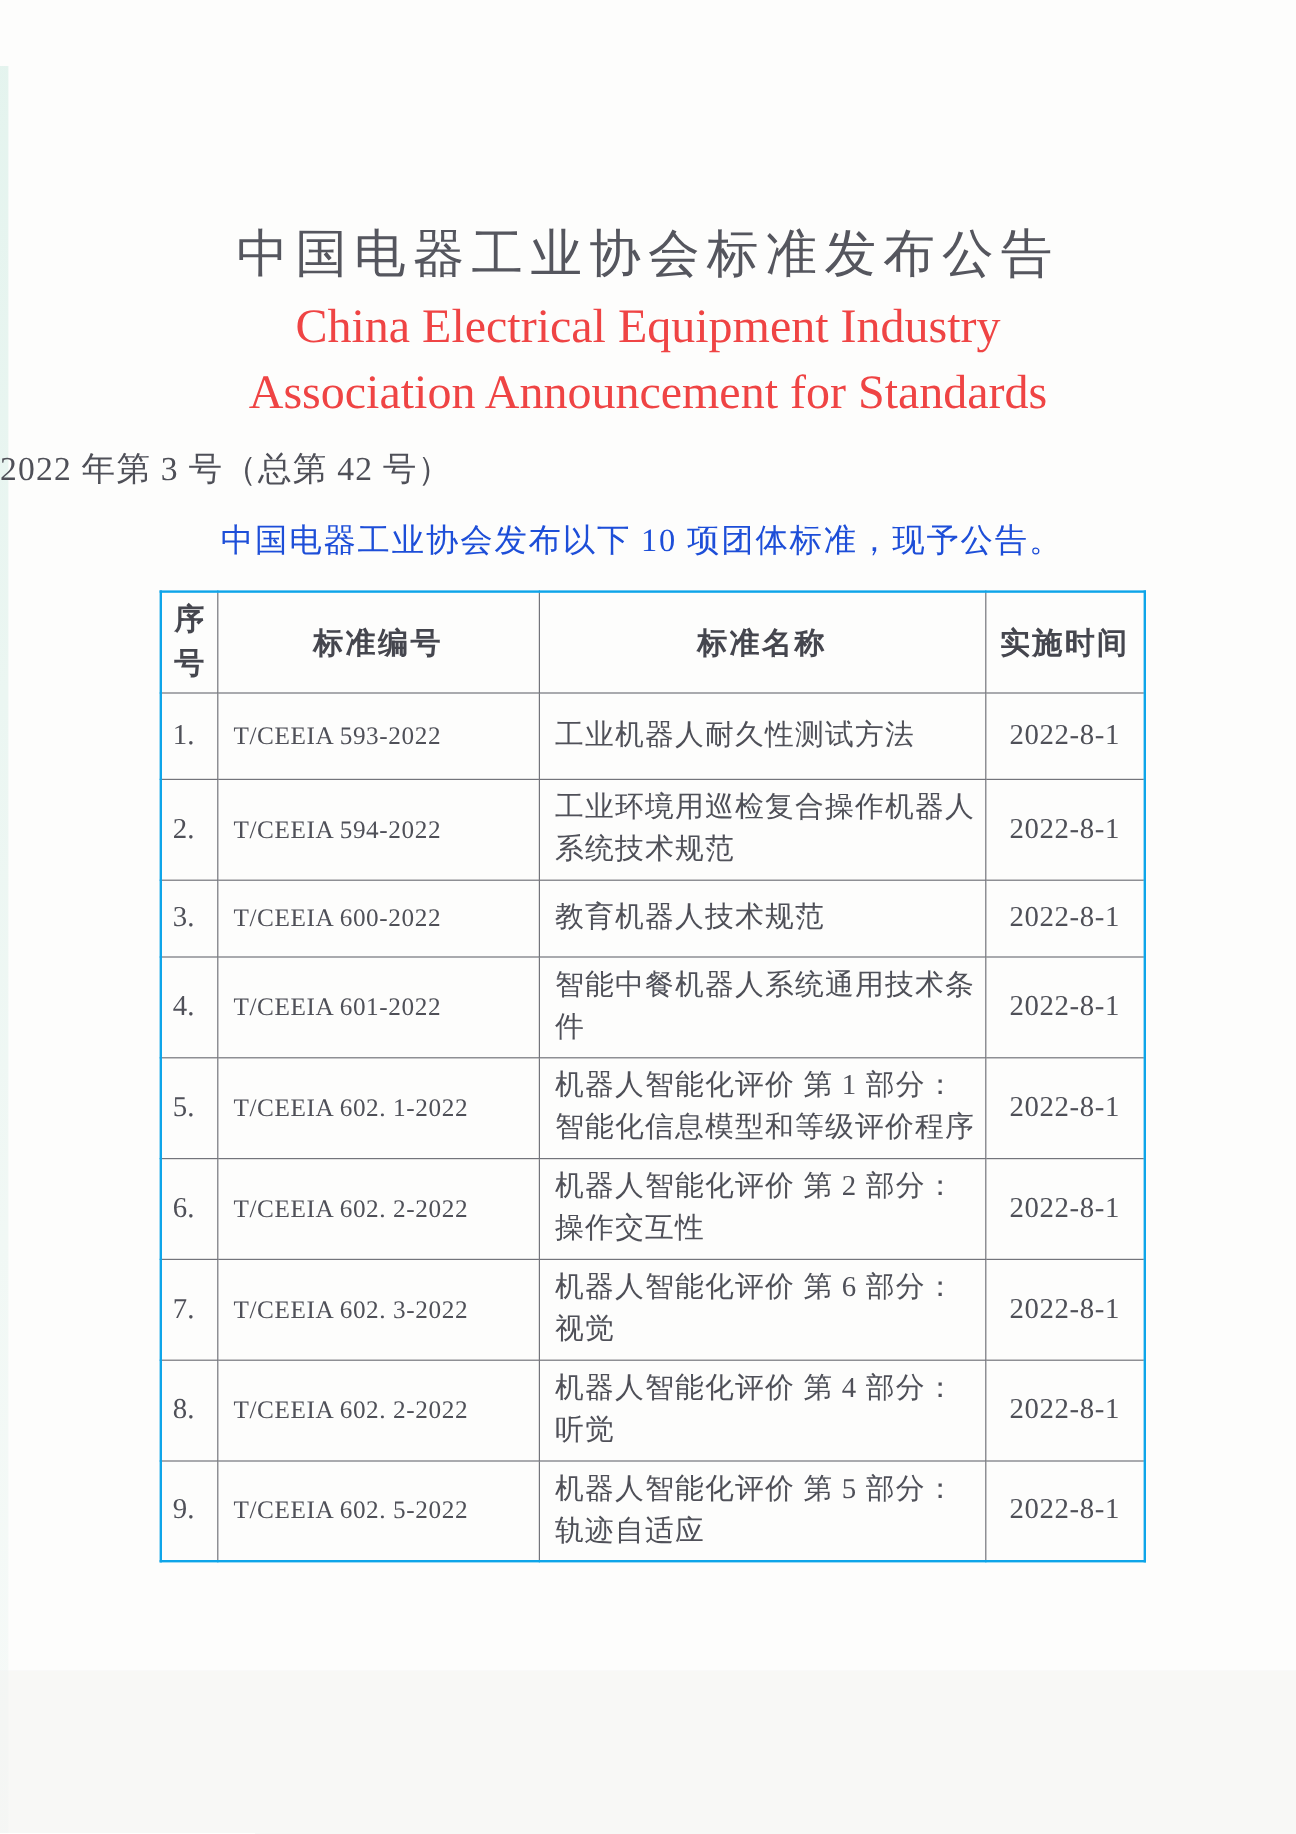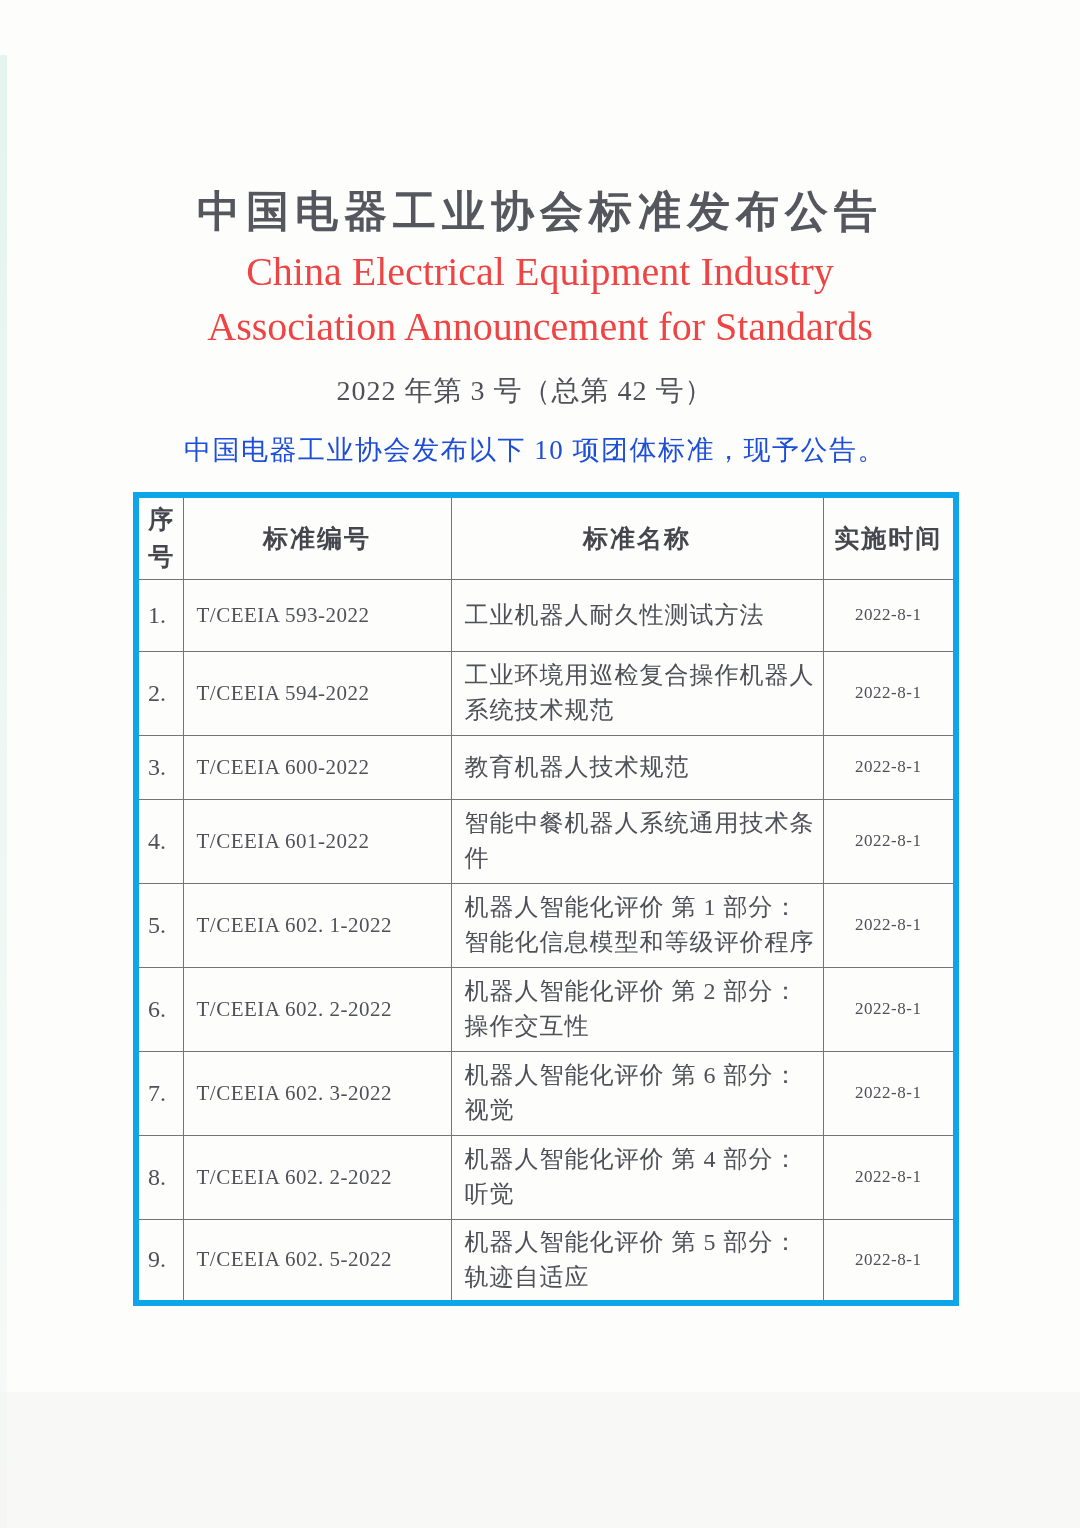--- a/index.html
+++ b/index.html
@@ -37,41 +37,40 @@
     pointer-events: none;
   }
   .title-cn {
     position: absolute;
     top: 183px;
     left: 0;
     right: 0;
     margin: 0;
     text-align: center;
     font-size: 43px;
-    font-weight: 700;
+    font-weight: 400;
     letter-spacing: 6px;
     color: #55565e;
   }
   .title-en {
     position: absolute;
     top: 244px;
     left: 0;
     right: 0;
     text-align: center;
     font-size: 40px;
     line-height: 55px;
     font-weight: 400;
     color: #ef4444;
   }
   .issue-line {
     position: absolute;
     top: 372px;
     left: 0;
     right: 30px;
-    text-align: center;
     font-size: 28px;
     letter-spacing: 1px;
     color: #4f5058;
   }
   .intro-line {
     position: absolute;
     top: 432px;
     left: 184px;
     font-size: 27px;
     letter-spacing: 1.5px;
@@ -79,21 +78,21 @@
   }
   .table-wrap {
     position: absolute;
     top: 492px;
     left: 133px;
   }
   table.standards {
     border-collapse: collapse;
     table-layout: fixed;
     width: 820px;
-    border: 6px solid #0ea5e9;
+    border: 2px solid #0ea5e9;
   }
   table.standards th,
   table.standards td {
     border: 1px solid #73747b;
     vertical-align: middle;
     overflow: hidden;
   }
   thead tr { height: 84px; }
   tbody tr { height: 84px; }
   tbody tr:nth-child(1) { height: 72px; }
@@ -125,21 +124,21 @@
   td.c-name {
     padding-left: 13px;
     padding-right: 6px;
     font-size: 24px;
     line-height: 35px;
     letter-spacing: 1px;
     white-space: pre-line;
   }
   td.c-date {
     text-align: center;
-    font-size: 17px;
+    font-size: 24px;
     letter-spacing: 0.5px;
     white-space: nowrap;
   }
 </style>
 </head>
 <body>
 
 <div class="page">
   <div class="scan-edge"></div>
   <div class="scan-band"></div>

